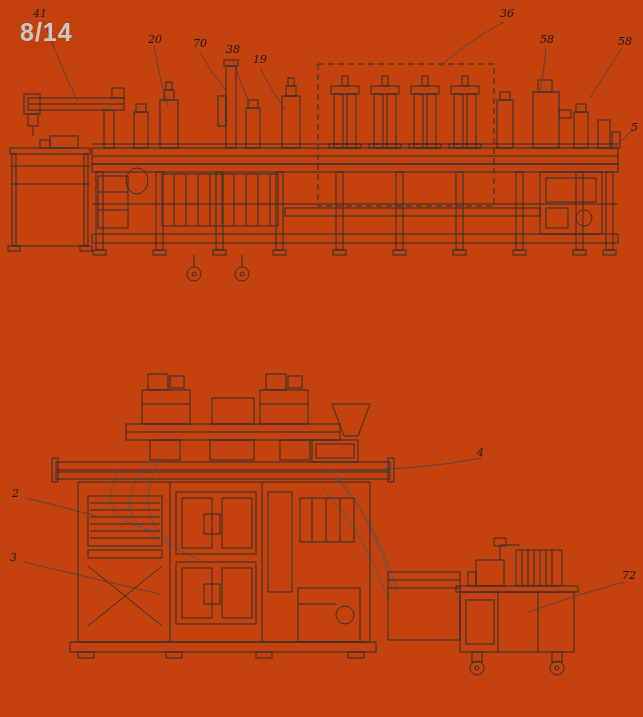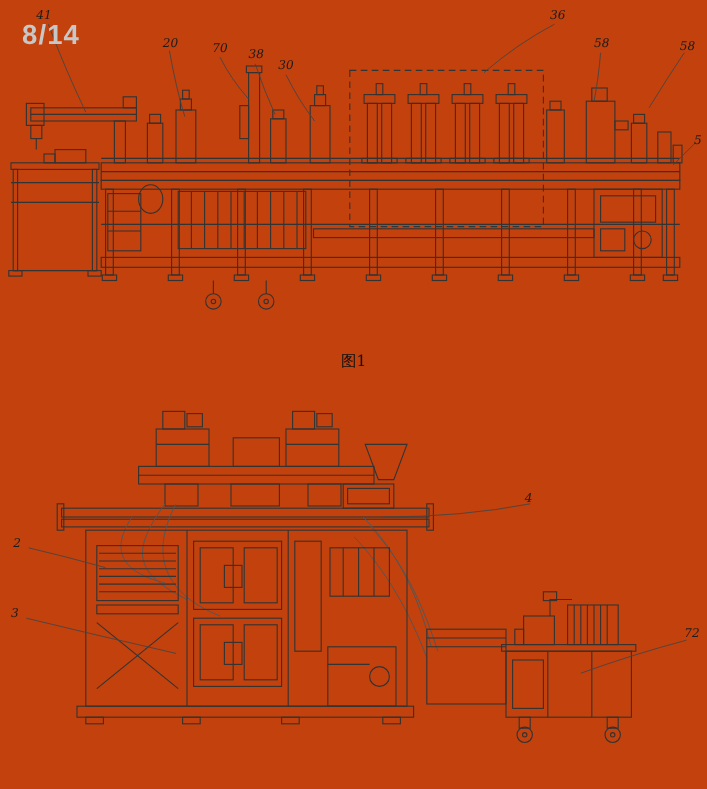--- a/index.html
+++ b/index.html
@@ -36,27 +36,26 @@
 <body>
 
 <div class="sheet">
 
   <div class="page-number">8/14</div>
 
   <span class="ref-label" style="left:33px;top:8px">41</span>
   <span class="ref-label" style="left:148px;top:34px">20</span>
   <span class="ref-label" style="left:193px;top:38px">70</span>
   <span class="ref-label" style="left:226px;top:44px">38</span>
-  <span class="ref-label" style="left:253px;top:54px">30</span>
+  <span class="ref-label" style="left:253px;top:54px">19</span>
   <span class="ref-label" style="left:500px;top:8px">36</span>
   <span class="ref-label" style="left:540px;top:34px">58</span>
   <span class="ref-label" style="left:618px;top:36px">58</span>
   <span class="ref-label" style="left:631px;top:122px">5</span>
 
-  <div class="fig-caption">图1</div>
 
   <span class="ref-label" style="left:477px;top:447px">4</span>
   <span class="ref-label" style="left:12px;top:488px">2</span>
   <span class="ref-label" style="left:10px;top:552px">3</span>
   <span class="ref-label" style="left:622px;top:570px">72</span>
 
   <svg class="drawing" width="643" height="717" viewBox="0 0 643 717">
 
     <g stroke="#333" stroke-width="1" fill="none">
 

